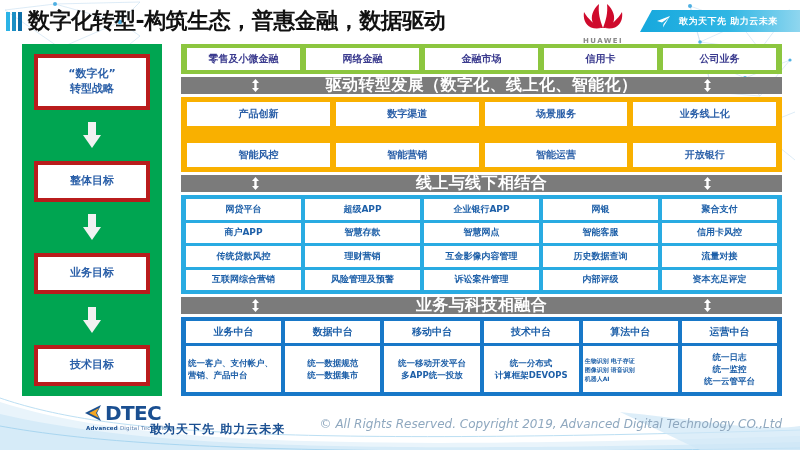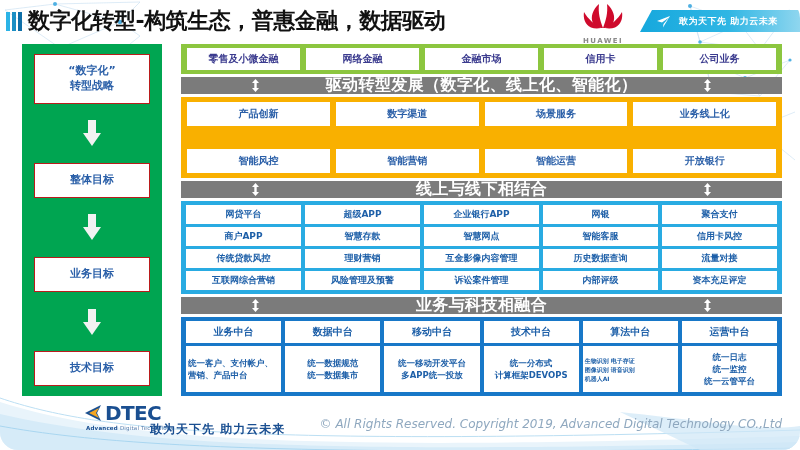--- a/index.html
+++ b/index.html
@@ -7,21 +7,20 @@
     width: 800px; height: 450px;
     font-family: "DejaVu Sans", "Liberation Sans", sans-serif;
     overflow: hidden;
     background: #ffffff;
   }
   #slide {
     position: relative;
     width: 800px; height: 450px;
     background: #ffffff;
     overflow: hidden;
-    border-radius: 18px;
   }
 
   
   .net-bg {
     position: absolute; inset: 0;
     pointer-events: none;
     z-index: 0;
   }
 
   
@@ -88,21 +87,21 @@
     display: flex; flex-direction: column;
     align-items: center; justify-content: space-between;
     padding: 10px 12px;
   }
   .strat-box {
     width: 100%; background: #ffffff;
     color: #2a5fa8; font-size: 11px; font-weight: bold;
     text-align: center;
     padding: 9px 2px;
     line-height: 1.35;
-    border: 1px solid #b91c1c;
+    border: 4px solid #b91c1c;
   }
   .strat-arrow {
     width: 18px; height: 26px;
     position: relative;
   }
   .strat-arrow::before {
     content: ""; position: absolute;
     left: 5px; top: 0; width: 8px; height: 15px;
     background: #f2f2f2;
   }
@@ -149,21 +148,21 @@
     position: absolute; top: 2px;
     width: 9px; height: 13px;
   }
   .dbl-arrow.left { left: 70px; }
   .dbl-arrow.right { right: 70px; }
 
   
   .orange-band {
     background: #f9b000;
     padding: 5px 6px;
-    display: flex; flex-direction: column; gap: 23px;
+    display: flex; flex-direction: column; gap: 17px;
   }
   .orange-row { display: flex; gap: 6px; }
   .orange-cell {
     flex: 1; background: #ffffff;
     color: #2a5fa8; font-size: 10px; font-weight: bold;
     text-align: center; padding: 5px 0;
   }
 
   
   .blue-band {

